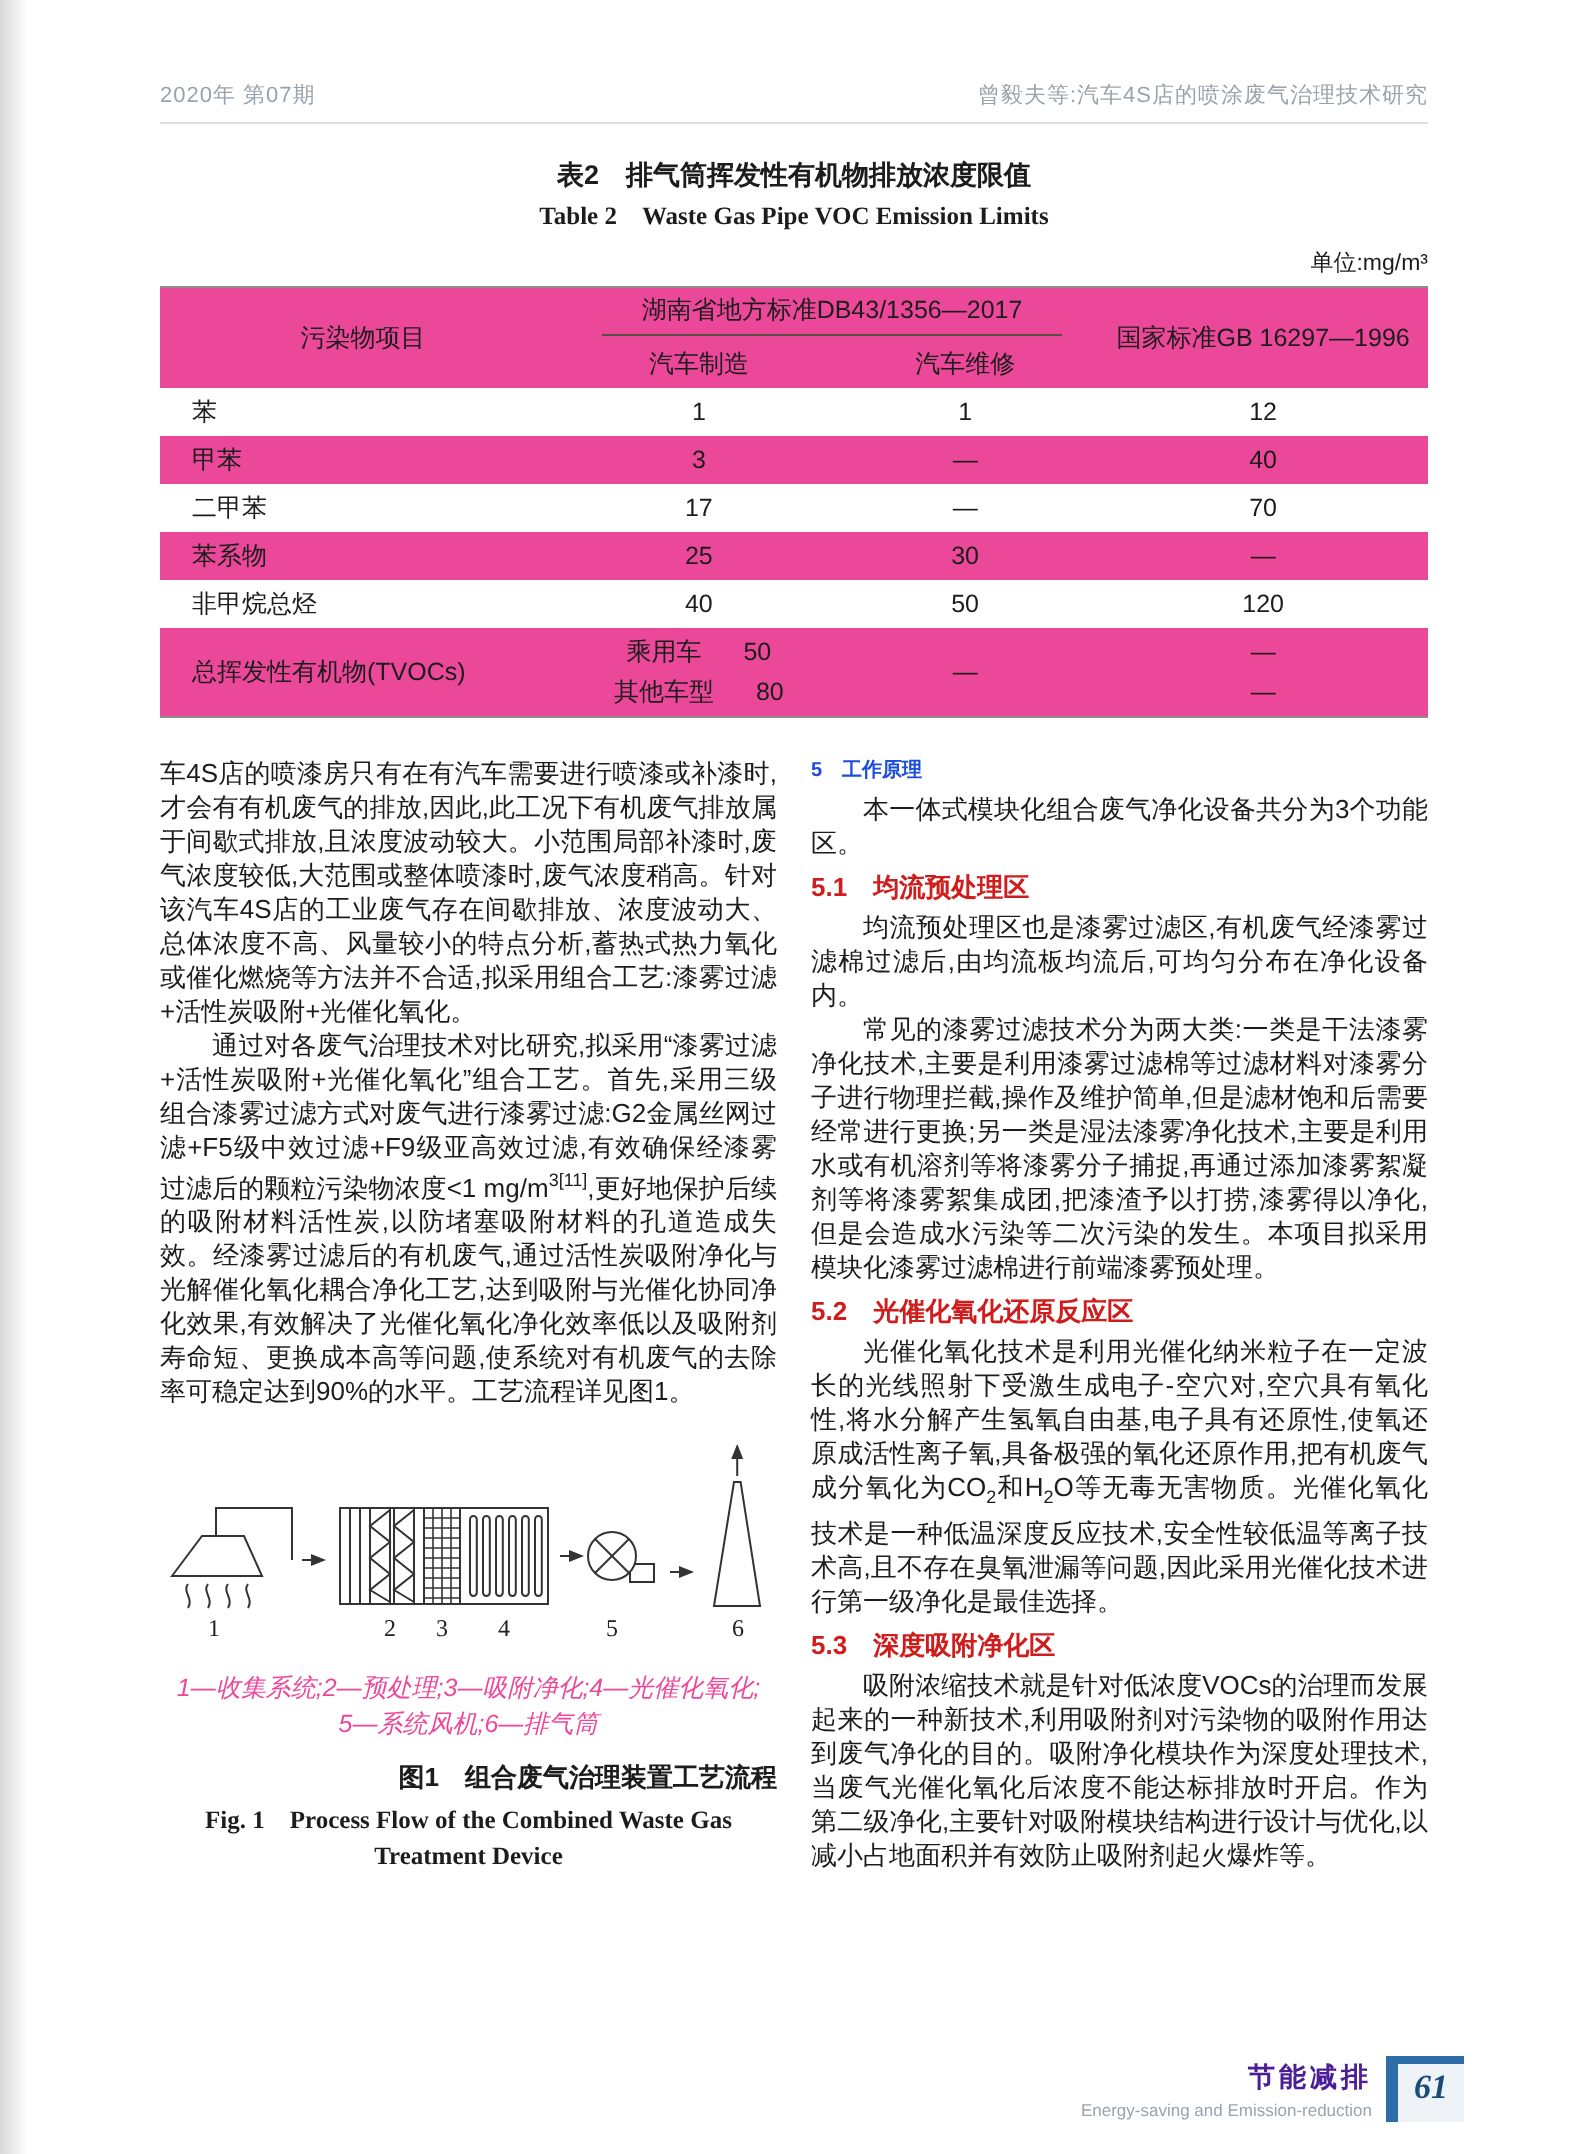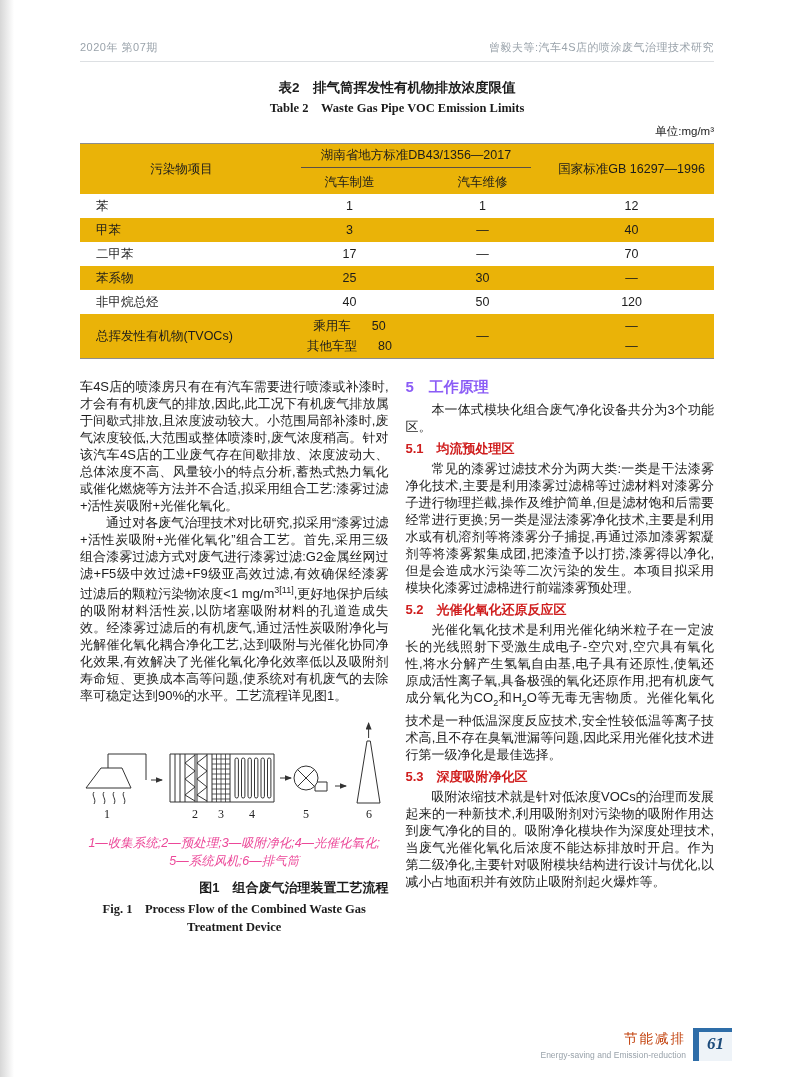--- a/index.html
+++ b/index.html
@@ -26,49 +26,49 @@
   .tbl-title-zh { text-align:center; font-weight:bold; font-size:13.5px; margin-top:17px; }
   .tbl-title-en { text-align:center; font-weight:bold; font-size:12.5px;
                   font-family:"Liberation Serif","DejaVu Serif",serif; margin-top:3px; }
   .unit { text-align:right; font-size:11.5px; margin-top:7px; margin-bottom:4px; }
 
   table.limits {
     width:100%; border-collapse:collapse; font-size:12.5px;
     border-top:1.5px solid #8d8d8d; border-bottom:1.5px solid #8d8d8d;
   }
   .limits td { padding:2px 4px; text-align:center; height:20px; }
-  .limits tr.band td { background:#eab308; }
+  .limits tr.band td { background:#ec4899; }
   .limits td.rowname { text-align:left; padding-left:16px; }
   .hunan-wrap { display:block; margin:0 14px; padding:1px 0 3px; border-bottom:1px solid #5a4f47; }
   .pair { display:flex; justify-content:center; gap:21px; line-height:20px; }
   .twolines div { line-height:20px; }
 
   
   .columns { display:flex; gap:17px; margin-top:19px; }
   .col { flex:1; min-width:0; }
   p.body { font-size:13px; line-height:17px; text-align:justify; margin:0; text-indent:2em; }
   p.noindent { text-indent:0; }
-  h2.sec { color:#8b5cf6; font-size:15px; font-weight:bold; margin:8px 0 4px; }
+  h2.sec { color:#1d4ed8; font-size:10px; font-weight:bold; margin:8px 0 4px; }
   h2.sec.first { margin-top:0; }
   h3.subsec { color:#CF1D1D; font-size:13px; font-weight:bold; margin:5px 0 2px; }
   sup,sub { font-size:9px; }
 
   
   .figure { margin-top:12px; text-align:center; }
   svg.flow { width:302px; height:112px; }
   svg.flow * { vector-effect:non-scaling-stroke; }
   .legend { color:#ec4899; font-size:12.5px; font-style:italic; line-height:18px; text-align:center; margin-top:2px; }
   .cap-zh { text-align:right; font-weight:bold; font-size:13px; margin-top:9px; }
   .cap-en { text-align:center; font-weight:bold; font-size:12.5px; line-height:18px; margin-top:3px;
             font-family:"Liberation Serif","DejaVu Serif",serif; }
 
   
   .footer { position:absolute; right:62px; bottom:16px; display:flex; align-items:flex-start; gap:7px; }
   .footer-text { text-align:right; padding-top:2px; }
-  .footer-zh { color:#c2410c; font-size:13.5px; font-weight:normal; letter-spacing:2px; }
+  .footer-zh { color:#4c1d95; font-size:13.5px; font-weight:bold; letter-spacing:2px; }
   .footer-en { color:#9aa3ab; font-size:8.5px; margin-top:2px; }
   .page-badge {
     border-top:4px solid #2E6DA8; border-left:6px solid #2E6DA8; background:#eef3f8;
     color:#1B4A7A; font-family:"Liberation Serif","DejaVu Serif",serif;
     font-style:italic; font-weight:bold; font-size:17px; padding:2px 8px 7px 8px;
   }
 </style>
 </head>
 <body>
 
@@ -239,20 +239,21 @@
             <div>Treatment Device</div>
           </div>
         </div>
       </div>
 
       <div class="col">
         <h2 class="sec first">5　工作原理</h2>
         <p class="body">本一体式模块化组合废气净化设备共分为3个功能区。</p>
 
         <h3 class="subsec">5.1　均流预处理区</h3>
+        <p class="body">均流预处理区也是漆雾过滤区,有机废气经漆雾过滤棉过滤后,由均流板均流后,可均匀分布在净化设备内。</p>
         <p class="body">常见的漆雾过滤技术分为两大类:一类是干法漆雾净化技术,主要是利用漆雾过滤棉等过滤材料对漆雾分子进行物理拦截,操作及维护简单,但是滤材饱和后需要经常进行更换;另一类是湿法漆雾净化技术,主要是利用水或有机溶剂等将漆雾分子捕捉,再通过添加漆雾絮凝剂等将漆雾絮集成团,把漆渣予以打捞,漆雾得以净化,但是会造成水污染等二次污染的发生。本项目拟采用模块化漆雾过滤棉进行前端漆雾预处理。</p>
 
         <h3 class="subsec">5.2　光催化氧化还原反应区</h3>
         <p class="body"><span>光催化氧化技术是利用光催化纳米粒子在一定波长的光线照射下受激生成电子-空穴对,空穴具有氧化性,将水分解产生氢氧自由基,电子具有还原性,使氧还原成活性离子氧,具备极强的氧化还原作用,把有机废气成分氧化为CO</span><sub>2</sub><span>和H</span><sub>2</sub><span>O等无毒无害物质。光催化氧化技术是一种低温深度反应技术,安全性较低温等离子技术高,且不存在臭氧泄漏等问题,因此采用光催化技术进行第一级净化是最佳选择。</span></p>
 
         <h3 class="subsec">5.3　深度吸附净化区</h3>
         <p class="body">吸附浓缩技术就是针对低浓度VOCs的治理而发展起来的一种新技术,利用吸附剂对污染物的吸附作用达到废气净化的目的。吸附净化模块作为深度处理技术,当废气光催化氧化后浓度不能达标排放时开启。作为第二级净化,主要针对吸附模块结构进行设计与优化,以减小占地面积并有效防止吸附剂起火爆炸等。</p>
       </div>
     </div>
   </div>

